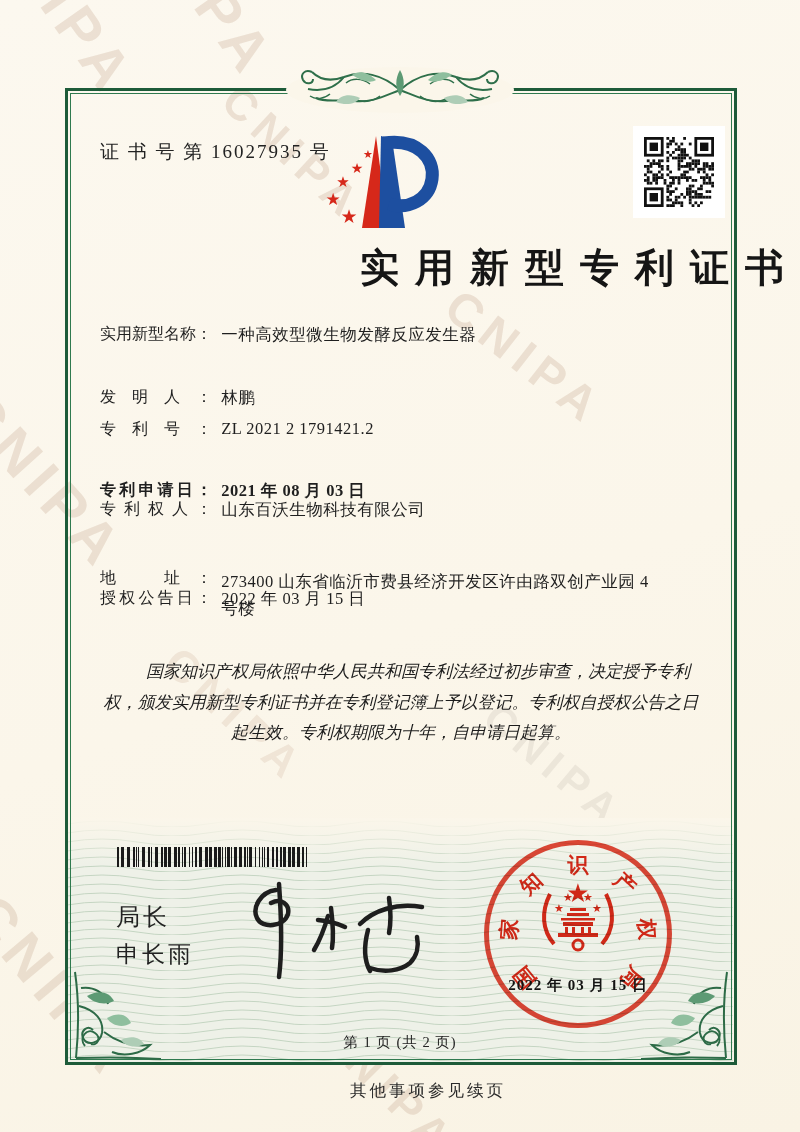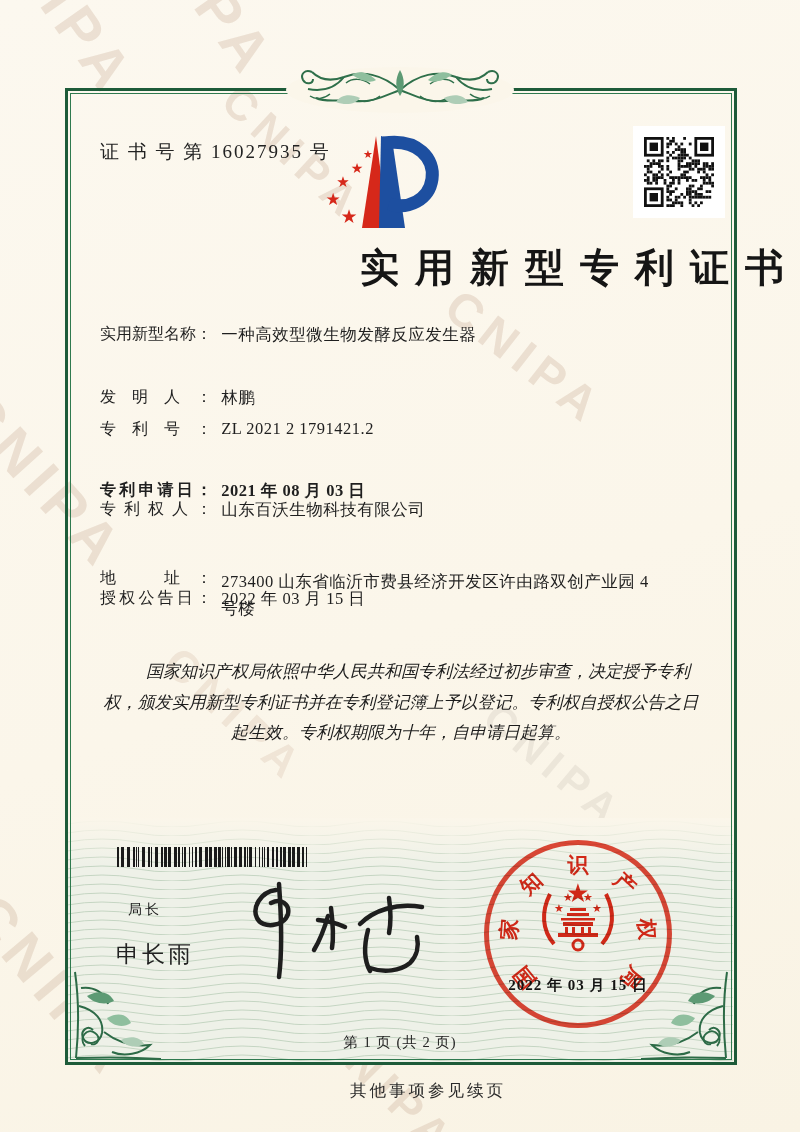--- a/index.html
+++ b/index.html
@@ -34,21 +34,21 @@
   .fvalue{display:inline-block;margin-left:5px;vertical-align:top;letter-spacing:.5px;}
   .fvalue.addr{width:445px;line-height:27px;}
   .pair2{position:absolute;left:258px;top:0;}
   .pair2 .flabel2{letter-spacing:.5px;}
   
   .paras{position:absolute;left:98px;top:657px;width:606px;z-index:5;font-style:italic;
          font-size:17px;line-height:30.5px;color:#1c1c1c;}
   .paras p{margin:0;text-indent:2em;text-align:center;}
   
   .barcode{position:absolute;left:115px;top:847px;z-index:5;}
-  .signer-title{position:absolute;left:116px;top:901px;z-index:5;font-size:14px;letter-spacing:3px;color:#222;margin-left:12px;}
+  .signer-title{position:absolute;left:116px;top:901px;z-index:5;font-size:24px;letter-spacing:3px;color:#222;}
   .signer-name{position:absolute;left:116px;top:939px;z-index:5;font-size:23px;letter-spacing:3px;color:#222;}
   .sig{position:absolute;left:224px;top:876px;z-index:5;}
   
   .seal{position:absolute;left:484px;top:840px;width:188px;height:188px;z-index:6;mix-blend-mode:multiply;}
   .seal-ring{position:absolute;inset:0;border:5px solid rgba(224,48,30,.88);border-radius:50%;box-sizing:border-box;}
   .seal-char{position:absolute;left:50%;top:50%;font-size:21px;font-weight:bold;color:#df2b1a;
              transform-origin:center;}
   .seal-char:nth-of-type(1){transform:translate(-50%,-50%) rotate(-129deg) translateY(-69px);}
   .seal-char:nth-of-type(2){transform:translate(-50%,-50%) rotate(-86deg) translateY(-69px);}
   .seal-char:nth-of-type(3){transform:translate(-50%,-50%) rotate(-43deg) translateY(-69px);}

